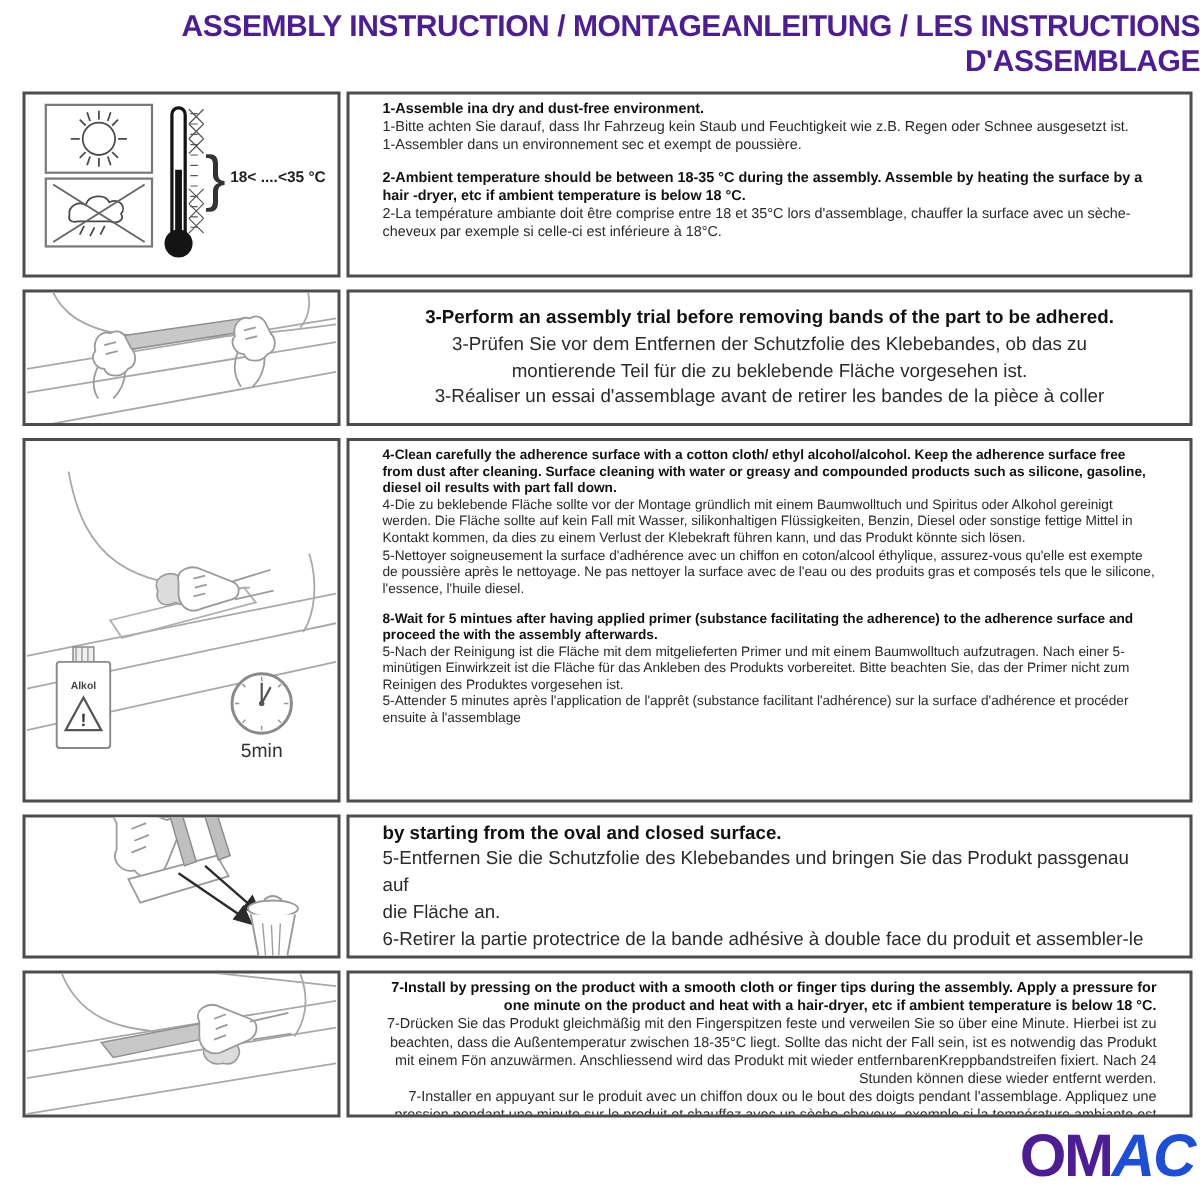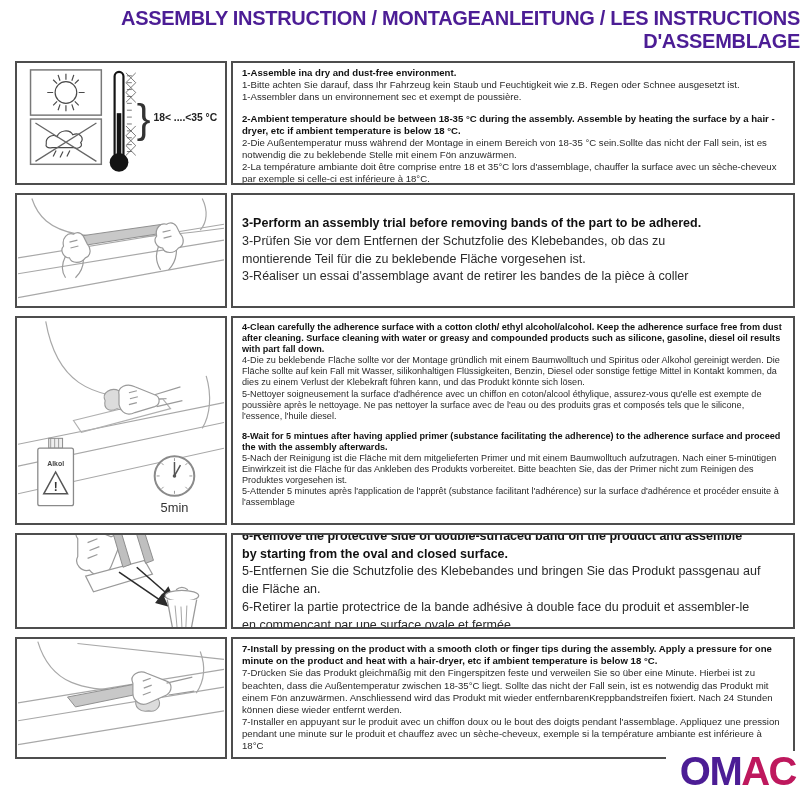--- a/index.html
+++ b/index.html
@@ -7,40 +7,40 @@
 
   .title {
     color:#4c1d95; text-align:right; font-weight:700;
     font-size:20px; letter-spacing:-0.3px; margin:7px 0 8px 0;
   }
 
   .rows { display:flex; flex-direction:column; gap:8px; padding:0 5px 0 15px; }
   .row  { display:flex; gap:4px; }
   .cell { border:2px solid #4d4d4d; background:#fff; box-sizing:border-box; }
   .illus { flex:0 0 212px; width:212px; display:flex; align-items:center; justify-content:center; overflow:hidden; }
-  .txt { flex:1; padding:4px 9px; overflow:hidden; }
+  .txt { flex:1; padding:4px 22px; overflow:hidden; }
   .txt p { margin:0; color:#2a2a2a; white-space:pre-line; }
   .txt p.b { font-weight:bold; color:#111; }
   .txt p.gap { margin-top:9px; }
 
-  .h1 { height:124px; } .h2 { height:115px; } .h3 { height:209px; }
-  .h4 { height:96px; } .h5 { height:122px; }
+  .h1 { height:124px; } .h2 { height:91px;text-align:center; } .h3 { height:243px; }
+  .h4 { height:96px; } .h5 { height:98px;text-align:right; }
 
   .s-small p  { font-size:9.6px; line-height:1.27; }
   .s-dense p  { font-size:9.1px; line-height:1.22; }
   .s-big p    { font-size:12.5px; line-height:1.42; }
   .center-v   { display:flex; flex-direction:column; justify-content:center; }
 
   .logo {
     position:absolute; right:4px; bottom:9px; background:#fff; padding-left:14px;
     font-weight:900; font-size:40px; line-height:1; letter-spacing:-1.5px;
     font-family:"Liberation Sans", sans-serif;
   }
   .logo .om { color:#4c1d95; }
-  .logo .ac { color:#be185d; }
+  .logo .ac { color:#1d4ed8;font-style:italic; }
 
   svg text { font-family:"Liberation Sans", sans-serif; }
 </style>
 </head>
 <body>
 
 <h1 class="title">ASSEMBLY INSTRUCTION / MONTAGEANLEITUNG / LES INSTRUCTIONS D'ASSEMBLAGE</h1>
 
 <div class="rows">
 
@@ -70,21 +70,20 @@
           <text x="120" y="70" font-size="42" fill="#333">}</text>
         </g>
         <text x="137" y="58" font-size="10.5" font-weight="bold" fill="#222">18&lt; ....&lt;35 °C</text>
       </svg>
     </div>
     <div class="cell txt h1 s-small">
       <p class="b">1-Assemble ina dry and dust-free environment.</p>
       <p>1-Bitte achten Sie darauf, dass Ihr Fahrzeug kein Staub und Feuchtigkeit wie z.B. Regen oder Schnee ausgesetzt ist.</p>
       <p>1-Assembler dans un environnement sec et exempt de poussière.</p>
       <p class="b gap">2-Ambient temperature should be between 18-35 °C  during the assembly. Assemble by heating the surface by a hair -dryer, etc if ambient temperature is below 18 °C.</p>
-      <p>2-Die Außentemperatur muss während der Montage in einem Bereich von 18-35 °C  sein.Sollte das nicht der Fall sein, ist es notwendig die zu beklebende Stelle mit einem Fön anzuwärmen.</p>
       <p>2-La température ambiante doit être comprise entre 18 et 35°C lors d'assemblage, chauffer la surface avec un sèche-cheveux par exemple si celle-ci est inférieure à 18°C.</p>
     </div>
   </div>
 
   <div class="row">
     <div class="cell illus h2">
       <svg width="206" height="120" viewBox="0 0 208 106">
         <g stroke="#a8a8a8" stroke-width="1.2" fill="none">
           <path d="M14,0 C26,36 60,50 208,30"></path>
           <path d="M186,0 C192,12 191,24 184,32"></path>

